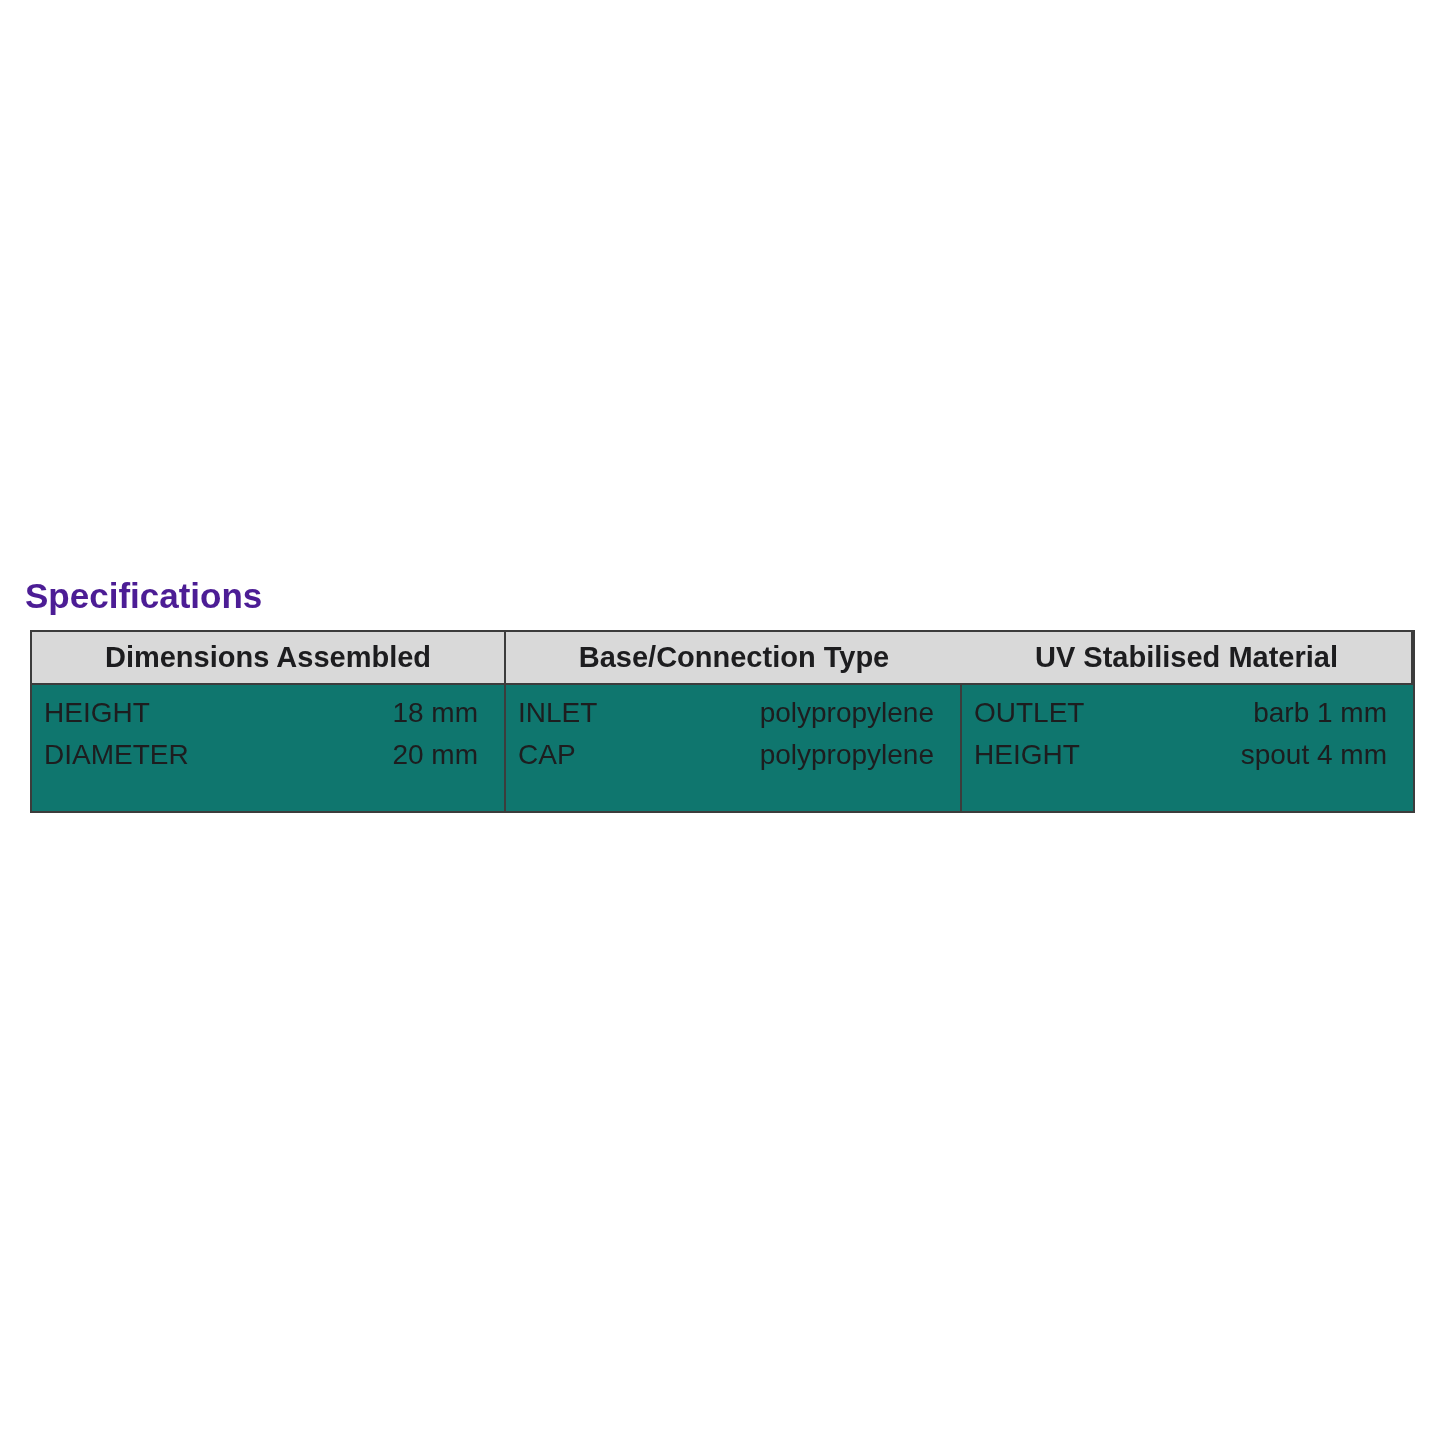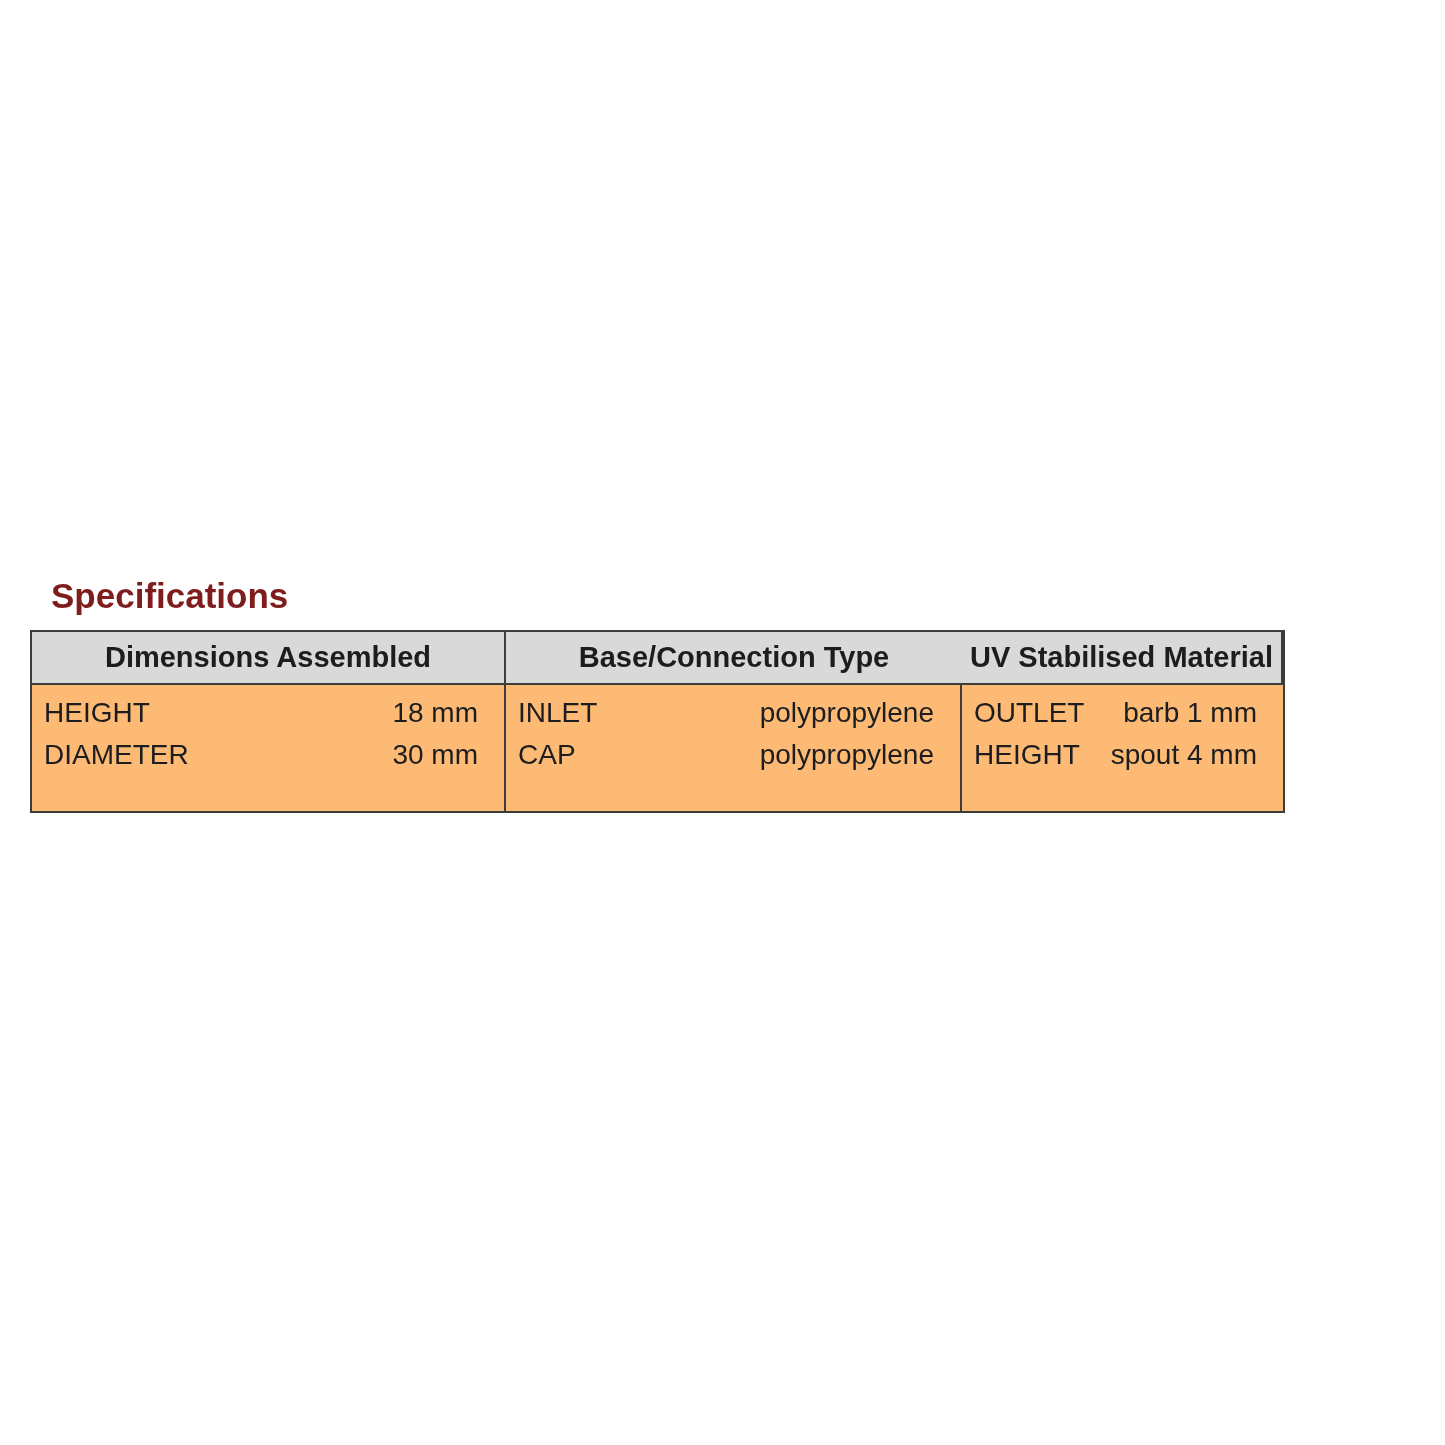--- a/index.html
+++ b/index.html
@@ -11,33 +11,33 @@
     width: 1445px;
     height: 1445px;
     position: relative;
     font-family: "Liberation Sans", sans-serif;
     color: #1d1d1f;
     overflow: hidden;
   }
 
   .page-title {
     position: absolute;
-    left: 51px;
+    left: 25px;
     top: 576px;
     font-size: 35px;
     font-weight: bold;
-    color: #7f1d1d;
+    color: #4c1d95;
     letter-spacing: 0px;
   }
 
   .spec-table {
     position: absolute;
     left: 30px;
     top: 630px;
-    width: 1255px;
+    width: 1385px;
     height: 183px;
     box-sizing: border-box;
     border: 2px solid #3c3c3c;
     display: grid;
     grid-template-columns: 474px 456px 1fr;
     grid-template-rows: 53px 1fr;
     background: #f1f2f3;
   }
 
   .th {
@@ -50,21 +50,21 @@
     line-height: 51px;
     color: #1d1d1f;
     white-space: nowrap;
     overflow: hidden;
   }
   .th.divider, .td.divider {
     border-right: 2px solid #3c3c3c;
   }
 
   .td {
-    background: #fdba74;
+    background: #0f766e;
     box-sizing: border-box;
     padding: 7px 26px 0 12px;
     overflow: hidden;
   }
 
   .pair {
     display: flex;
     justify-content: space-between;
     align-items: baseline;
     font-size: 28px;
@@ -85,21 +85,21 @@
   <div class="th">Base/Connection Type</div>
   <div class="th divider">UV Stabilised Material</div>
 
   <div class="td divider">
     <div class="pair">
       <span class="label">HEIGHT</span>
       <span class="value">18 mm</span>
     </div>
     <div class="pair">
       <span class="label">DIAMETER</span>
-      <span class="value">30 mm</span>
+      <span class="value">20 mm</span>
     </div>
   </div>
 
   <div class="td divider">
     <div class="pair">
       <span class="label">INLET</span>
       <span class="value">polypropylene</span>
     </div>
     <div class="pair">
       <span class="label">CAP</span>

